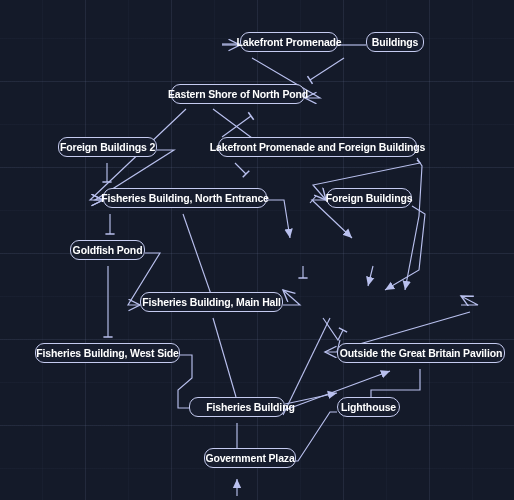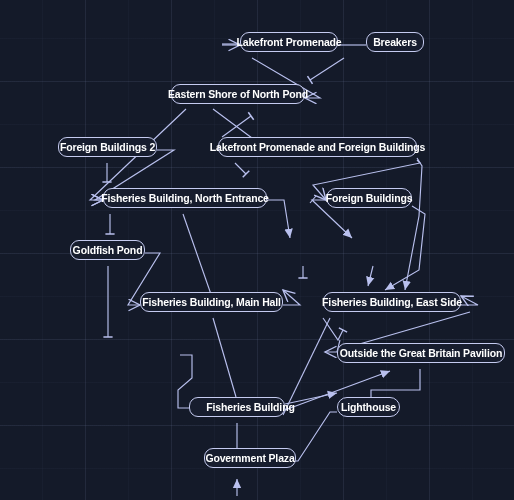--- a/index.html
+++ b/index.html
@@ -139,21 +139,21 @@
       <path d="M237,492 L237,479" marker-end="url(#mSolid)"></path>
       <path d="M237,492 L237,496"></path>
     </g>
   </svg>
 
   <div class="node" style="left:240px; top:32px; width:98px;">
     <span>Lakefront Promenade</span>
   </div>
 
   <div class="node" style="left:366px; top:32px; width:58px;">
-    <span>Breakers</span>
+    <span>Buildings</span>
   </div>
 
   <div class="node" style="left:171px; top:84px; width:134px;">
     <span>Eastern Shore of North Pond</span>
   </div>
 
   <div class="node" style="left:58px; top:137px; width:99px;">
     <span>Foreign Buildings 2</span>
   </div>
 
@@ -171,24 +171,24 @@
 
   <div class="node" style="left:70px; top:240px; width:75px;">
     <span>Goldfish Pond</span>
   </div>
 
 
   <div class="node" style="left:140px; top:292px; width:143px;">
     <span>Fisheries Building, Main Hall</span>
   </div>
 
-  <div class="node" style="left:323px; top:292px; width:138px;">
-    <span>Fisheries Building, East Side</span>
-  </div>
-
+
+  <div class="node" style="left:35px; top:343px; width:145px;">
+    <span>Fisheries Building, West Side</span>
+  </div>
 
   <div class="node" style="left:337px; top:343px; width:168px;">
     <span>Outside the Great Britain Pavilion</span>
   </div>
 
   <div class="node" style="left:189px; top:397px; width:96px;padding-left:36px;">
     <span>Fisheries Building</span>
   </div>
 
   <div class="node" style="left:337px; top:397px; width:63px;border-radius:13px;">

